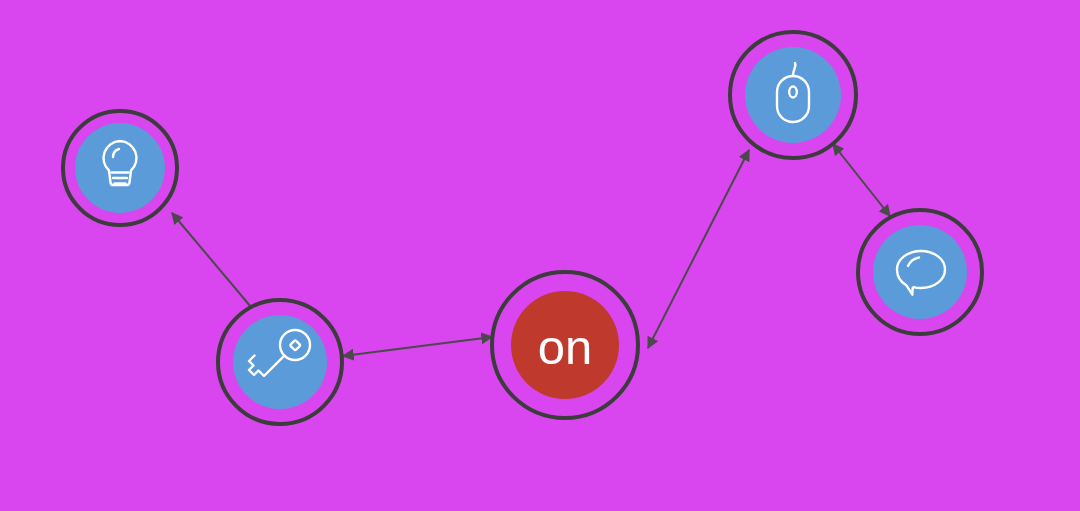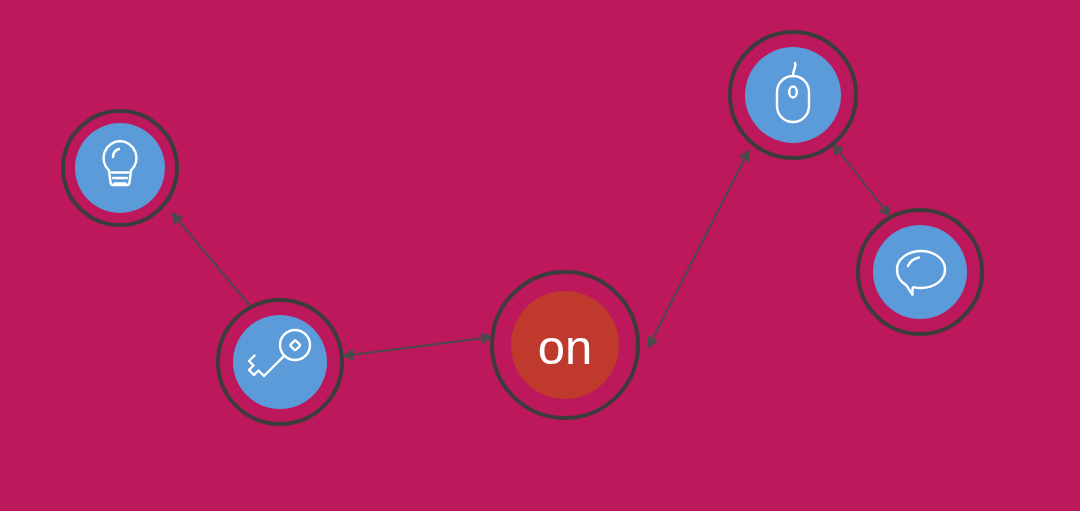--- a/index.html
+++ b/index.html
@@ -11,21 +11,21 @@
   body {
     width: 1080px;
     height: 511px;
     overflow: hidden;
     font-family: "Liberation Sans", sans-serif;
   }
   #graph-canvas {
     position: relative;
     width: 1080px;
     height: 511px;
-    background: #be185d;
+    background: #d946ef;
   }
   #graph-svg {
     position: absolute;
     top: 0;
     left: 0;
     width: 1080px;
     height: 511px;
     display: block;
   }
   .node-label-text {

